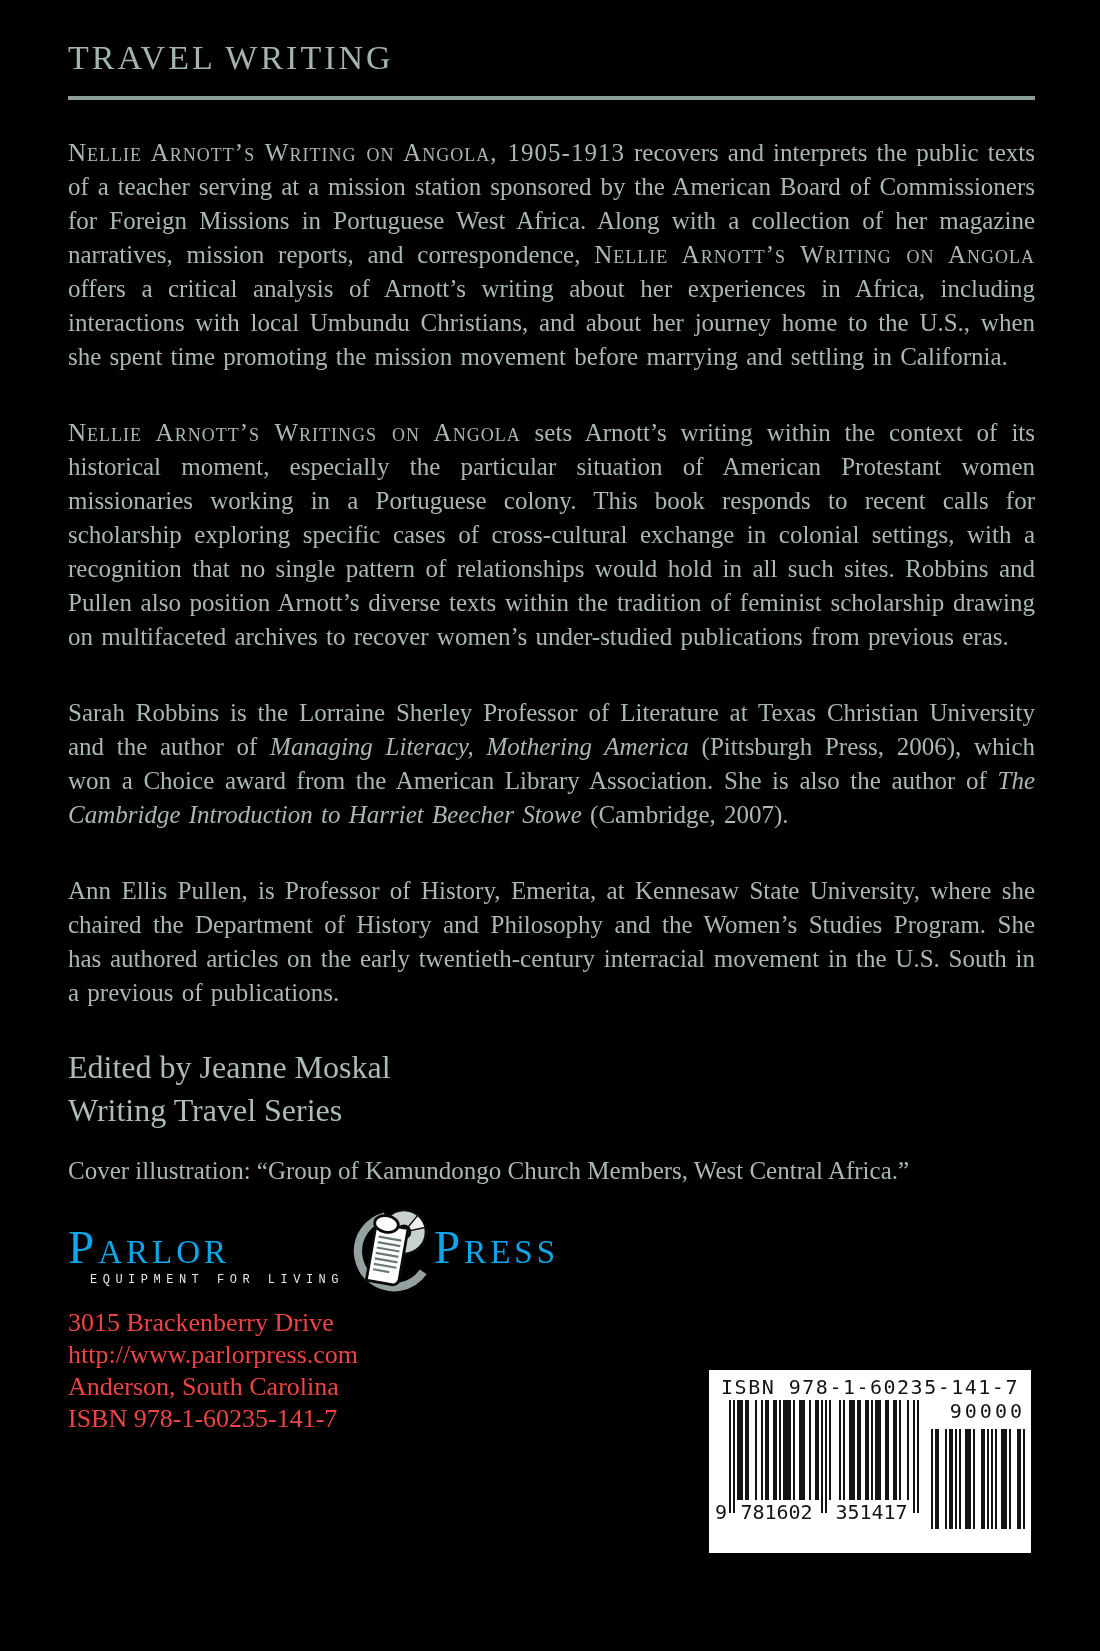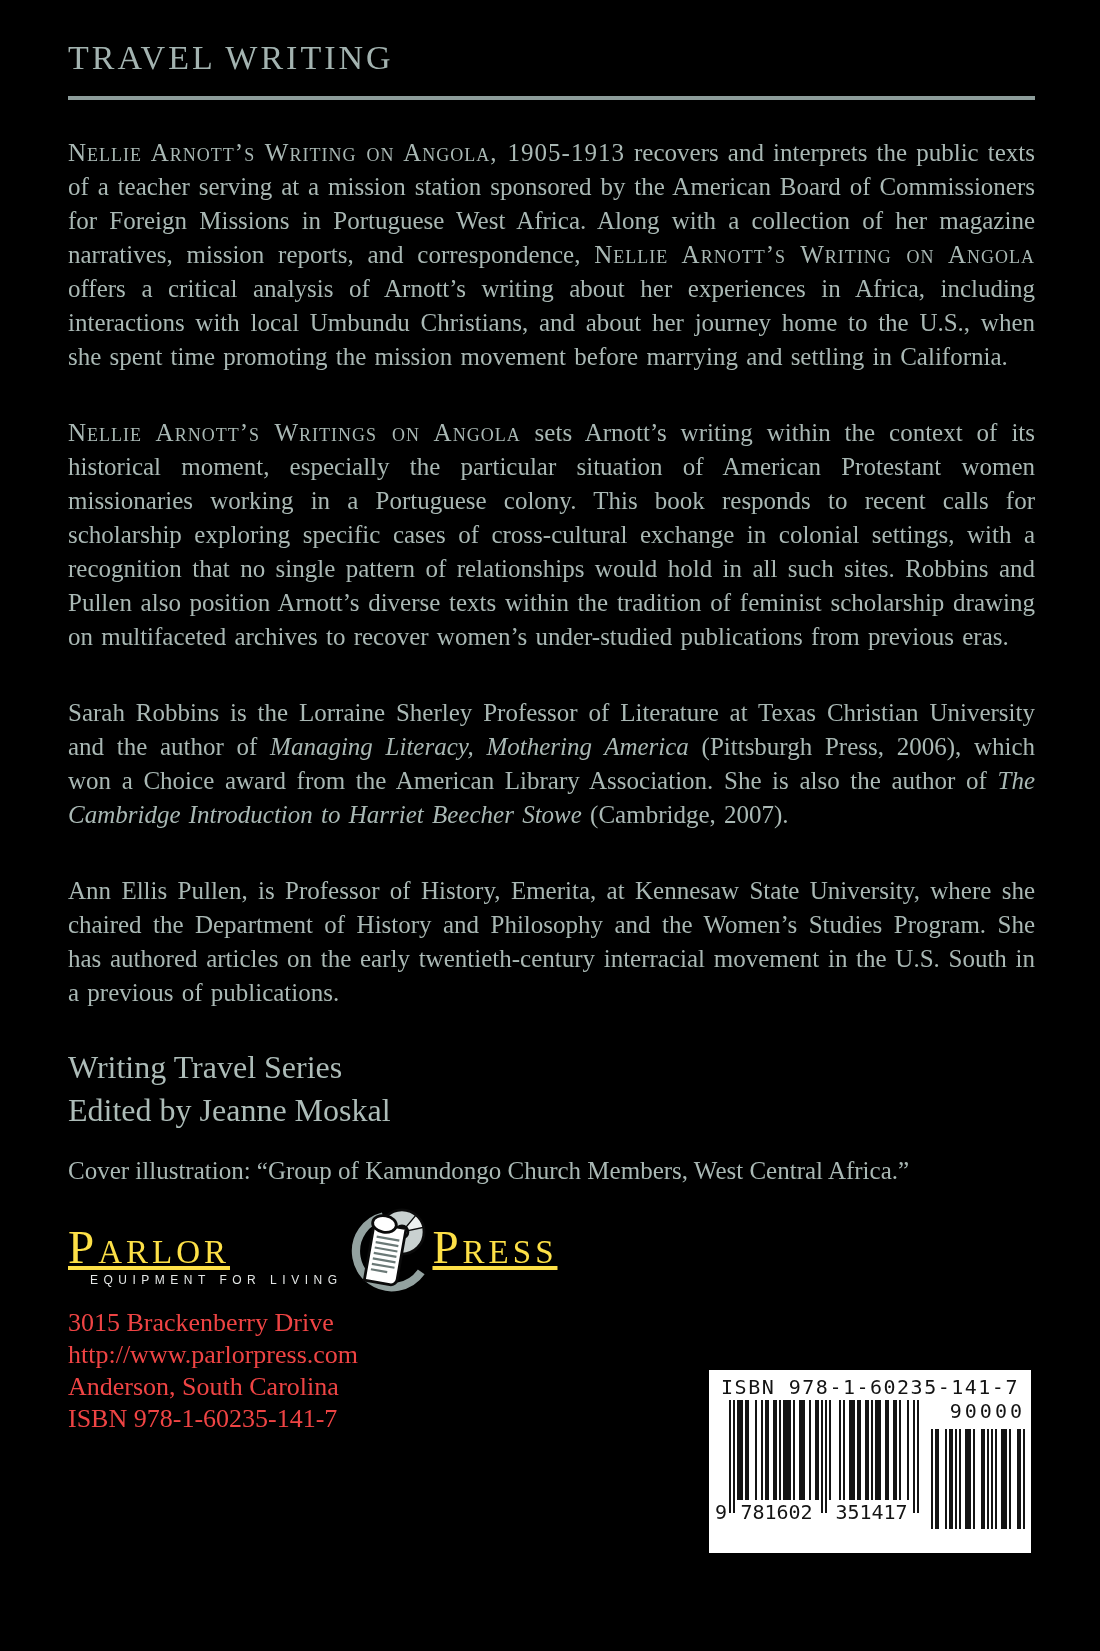--- a/index.html
+++ b/index.html
@@ -32,25 +32,24 @@
   .series-block{margin-top:-6px;}
   .series-line{font-size:32px;line-height:43px;color:#adbcb8;}
   .cover-credit{margin-top:22px;font-size:25px;line-height:33px;}
   
   .logo-row{margin-top:18px;display:flex;align-items:flex-start;height:88px;}
   .logo-left{display:flex;flex-direction:column;padding-top:24px;}
   .logo-word{
     font-variant:small-caps;
     font-size:47px;line-height:36px;
     letter-spacing:4px;
-    color:#fde047;
-    text-decoration:underline;
+    color:#0ea5e9;
   }
   .logo-tagline{
-    font-family:Liberation Sans, sans-serif;
+    font-family:Liberation Mono, monospace;
     font-size:12px;
     letter-spacing:5.5px;
     color:#e4e7e6;
     margin:8px 0 0 22px;
     white-space:nowrap;
   }
   .logo-icon{margin:0 -4px 0 2px;flex:0 0 auto;}
   .logo-press{padding-top:24px;}
   
   .address{margin-top:14px;}
@@ -98,22 +97,22 @@
   <div class="rule"></div>
 
   <div class="description">
       <p class="para"><span class="seg-smallcaps">Nellie Arnott’s Writing on Angola, 1905-1913</span><span class="seg-normal"> recovers and interprets the public texts of a teacher serving at a mission station sponsored by the American Board of Commissioners for Foreign Missions in Portuguese West Africa. Along with a collection of her magazine narratives, mission reports, and correspondence, </span><span class="seg-smallcaps">Nellie Arnott’s Writing on Angola</span><span class="seg-normal"> offers a critical analysis of Arnott’s writing about her experiences in Africa, including interactions with local Umbundu Christians, and about her journey home to the U.S., when she spent time promoting the mission movement before marrying and settling in California.</span></p>
       <p class="para"><span class="seg-smallcaps">Nellie Arnott’s Writings on Angola</span><span class="seg-normal"> sets Arnott’s writing within the context of its historical moment, especially the particular situation of American Protestant women missionaries working in a Portuguese colony. This book responds to recent calls for scholarship exploring specific cases of cross-cultural exchange in colonial settings, with a recognition that no single pattern of relationships would hold in all such sites. Robbins and Pullen also position Arnott’s diverse texts within the tradition of feminist scholarship drawing on multifaceted archives to recover women’s under-studied publications from previous eras.</span></p>
       <p class="para"><span class="seg-normal">Sarah Robbins is the Lorraine Sherley Professor of Literature at Texas Christian University and the author of </span><span class="seg-italic">Managing Literacy, Mothering America</span><span class="seg-normal"> (Pittsburgh Press, 2006), which won a Choice award from the American Library Association. She is also the author of </span><span class="seg-italic">The Cambridge Introduction to Harriet Beecher Stowe</span><span class="seg-normal"> (Cambridge, 2007).</span></p>
       <p class="para"><span class="seg-normal">Ann Ellis Pullen, is Professor of History, Emerita, at Kennesaw State University, where she chaired the Department of History and Philosophy and the Women’s Studies Program. She has authored articles on the early twentieth-century interracial movement in the U.S. South in a previous of publications.</span></p>
     </div>
 
   <div class="series-block">
+    <div class="series-line">Edited by Jeanne Moskal</div>
     <div class="series-line">Writing Travel Series</div>
-    <div class="series-line">Edited by Jeanne Moskal</div>
   </div>
 
   <div class="cover-credit">Cover illustration: “Group of Kamundongo Church Members, West Central Africa.”</div>
 
   <div class="logo-row">
     <div class="logo-left">
       <span class="logo-word">Parlor</span>
       <span class="logo-tagline">EQUIPMENT FOR LIVING</span>
     </div>
     <svg class="logo-icon" width="92" height="88" viewBox="0 0 100 95">

